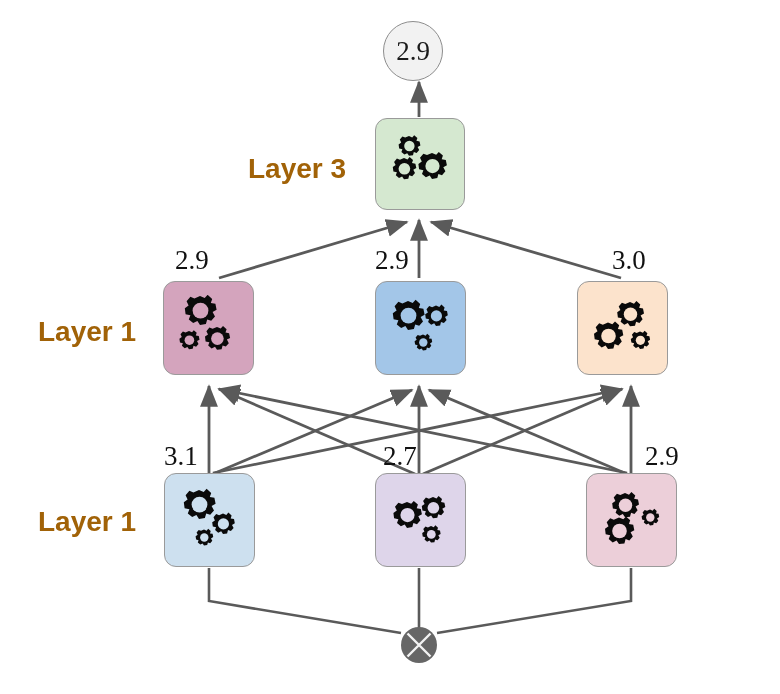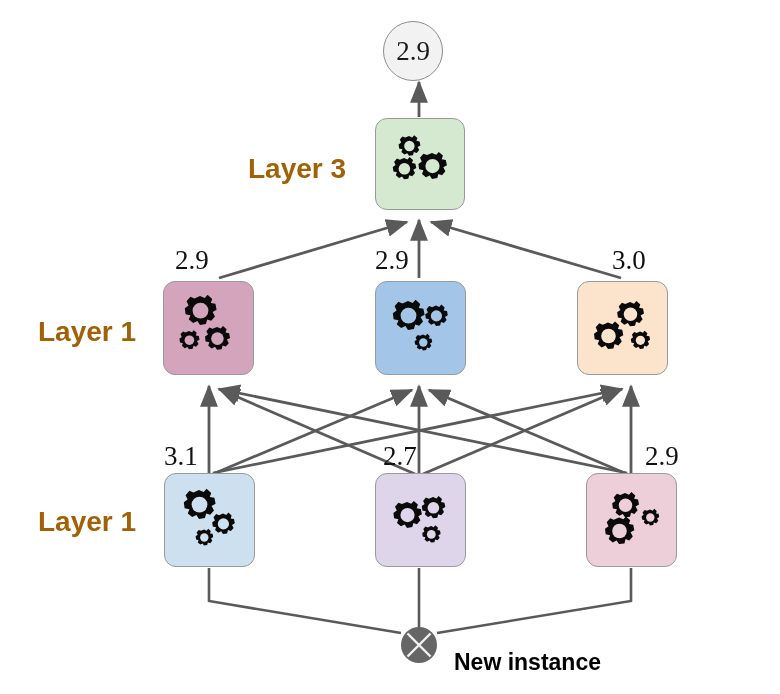--- a/index.html
+++ b/index.html
@@ -266,15 +266,14 @@
       </g>
     </svg>
   </div>
 
   <div class="instance-node" style="left:380px; top:626px;">
     <svg width="38" height="38" viewBox="0 0 38 38">
       <circle cx="19" cy="19" r="18" fill="#666666"></circle>
       <path d="M7.5,7.5 L30.5,30.5 M30.5,7.5 L7.5,30.5" stroke="#f3f3f3" stroke-width="2.4" fill="none"></path>
     </svg>
   </div>
-  <div class="instance-label" style="left:434px; top:651px;">New instance</div>
 
 </div>
 
 </body></html>

